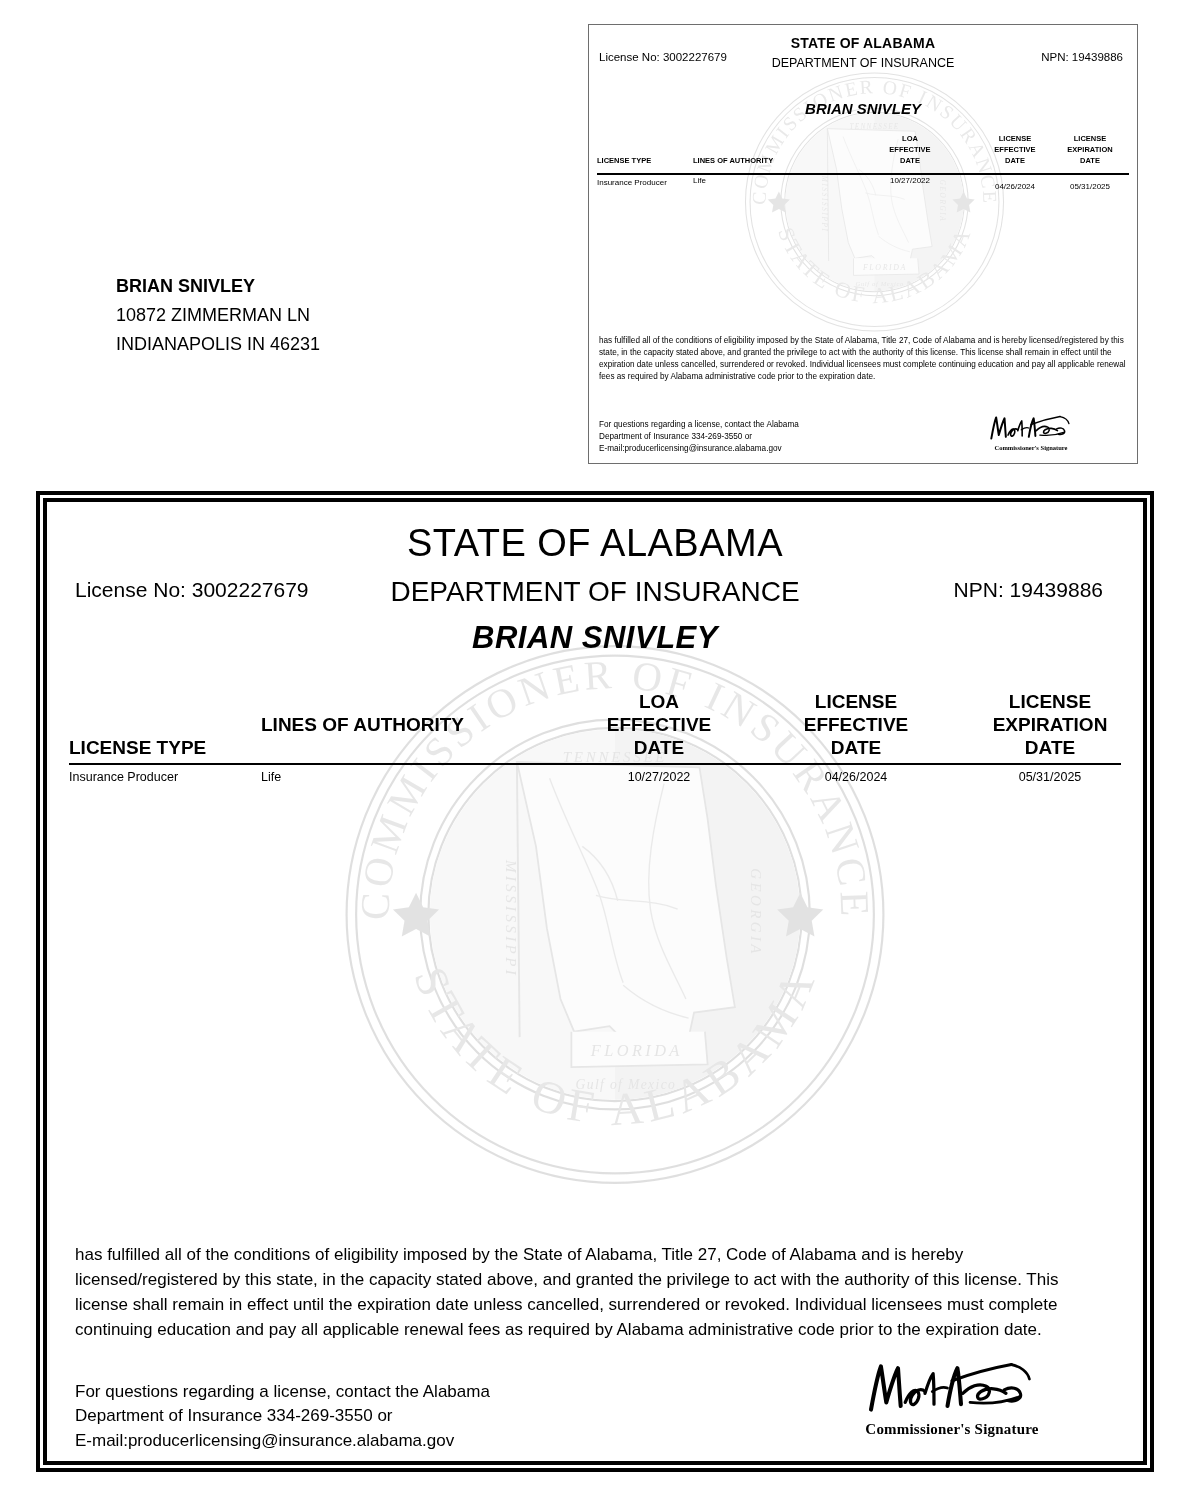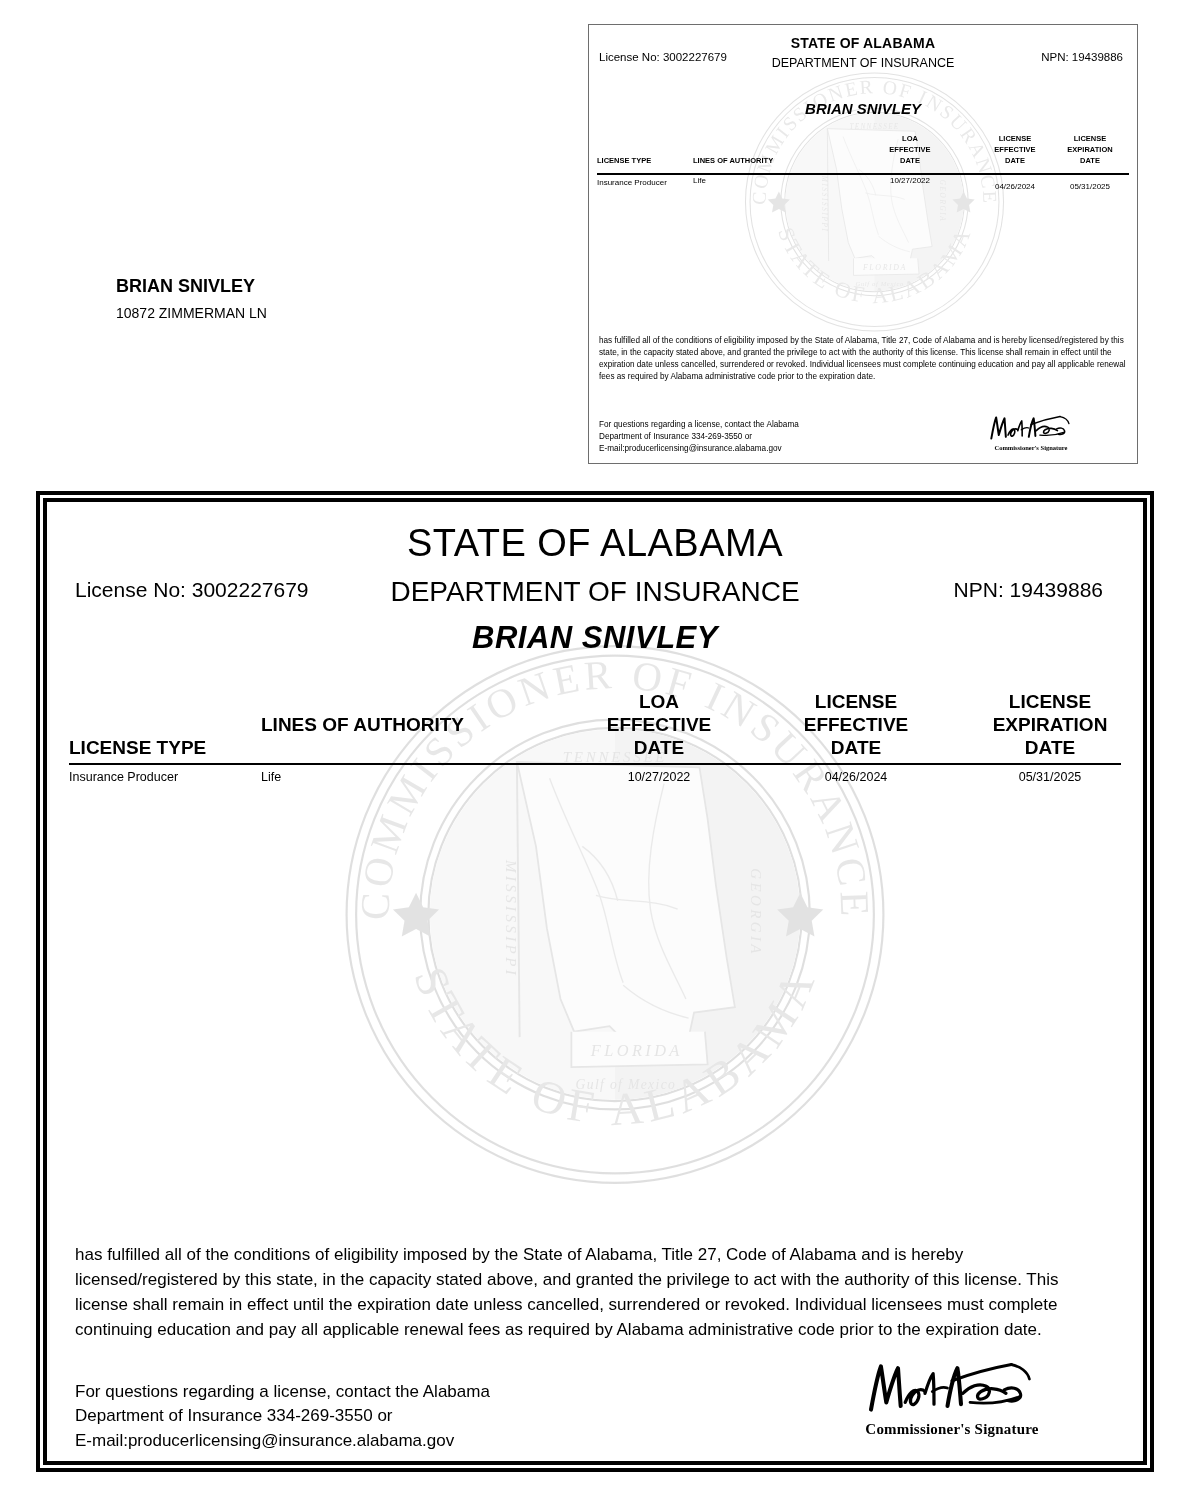--- a/index.html
+++ b/index.html
@@ -99,21 +99,21 @@
   .bc-contact { position:absolute; left:28px; top:878px; width:520px;
                 font-size:17px; line-height:1.43; }
   .bc-sigwrap { position:absolute; left:790px; top:855px; width:230px; text-align:center; }
   .bc-sigwrap .sig-svg { width:180px; height:62px; margin:0 auto; display:block; }
   .bc-siglabel { font-family:"Liberation Serif", serif; font-size:15px;
                  font-weight:bold; margin-top:2px; letter-spacing:.2px; }
 
   
   #address-block { position:absolute; left:116px; top:276px; width:360px; }
   #address-block .addr-name { font-size:18px; font-weight:bold; margin-bottom:8px; }
-  #address-block .addr-line { font-size:14px; margin-bottom:8px; }
+  #address-block .addr-line { font-size:18px; margin-bottom:8px; }
 </style>
 </head>
 <body>
 
 <div id="small-card">
   <div class="sc-inner">
 
     <div class="seal" id="small-seal">
   <svg viewBox="0 0 400 400" xmlns="http://www.w3.org/2000/svg">
     <defs>
@@ -233,20 +233,21 @@
 </div>
       <div class="sc-siglabel">Commissioner's Signature</div>
     </div>
 
   </div>
 </div>
 
 <div id="address-block">
   <div class="addr-name">BRIAN SNIVLEY</div>
   <div class="addr-line">10872 ZIMMERMAN LN</div>
+  <div class="addr-line">INDIANAPOLIS IN 46231</div>
 </div>
 
 <div id="big-cert">
   <div class="bc-inner">
 
     <div class="seal" id="big-seal">
   <svg viewBox="0 0 400 400" xmlns="http://www.w3.org/2000/svg">
     <defs>
       <path id="arcTop" d="M 34,200 A 166,166 0 0 1 366,200"></path>
       <path id="arcBot" d="M 46,200 A 154,154 0 0 0 354,200"></path>

